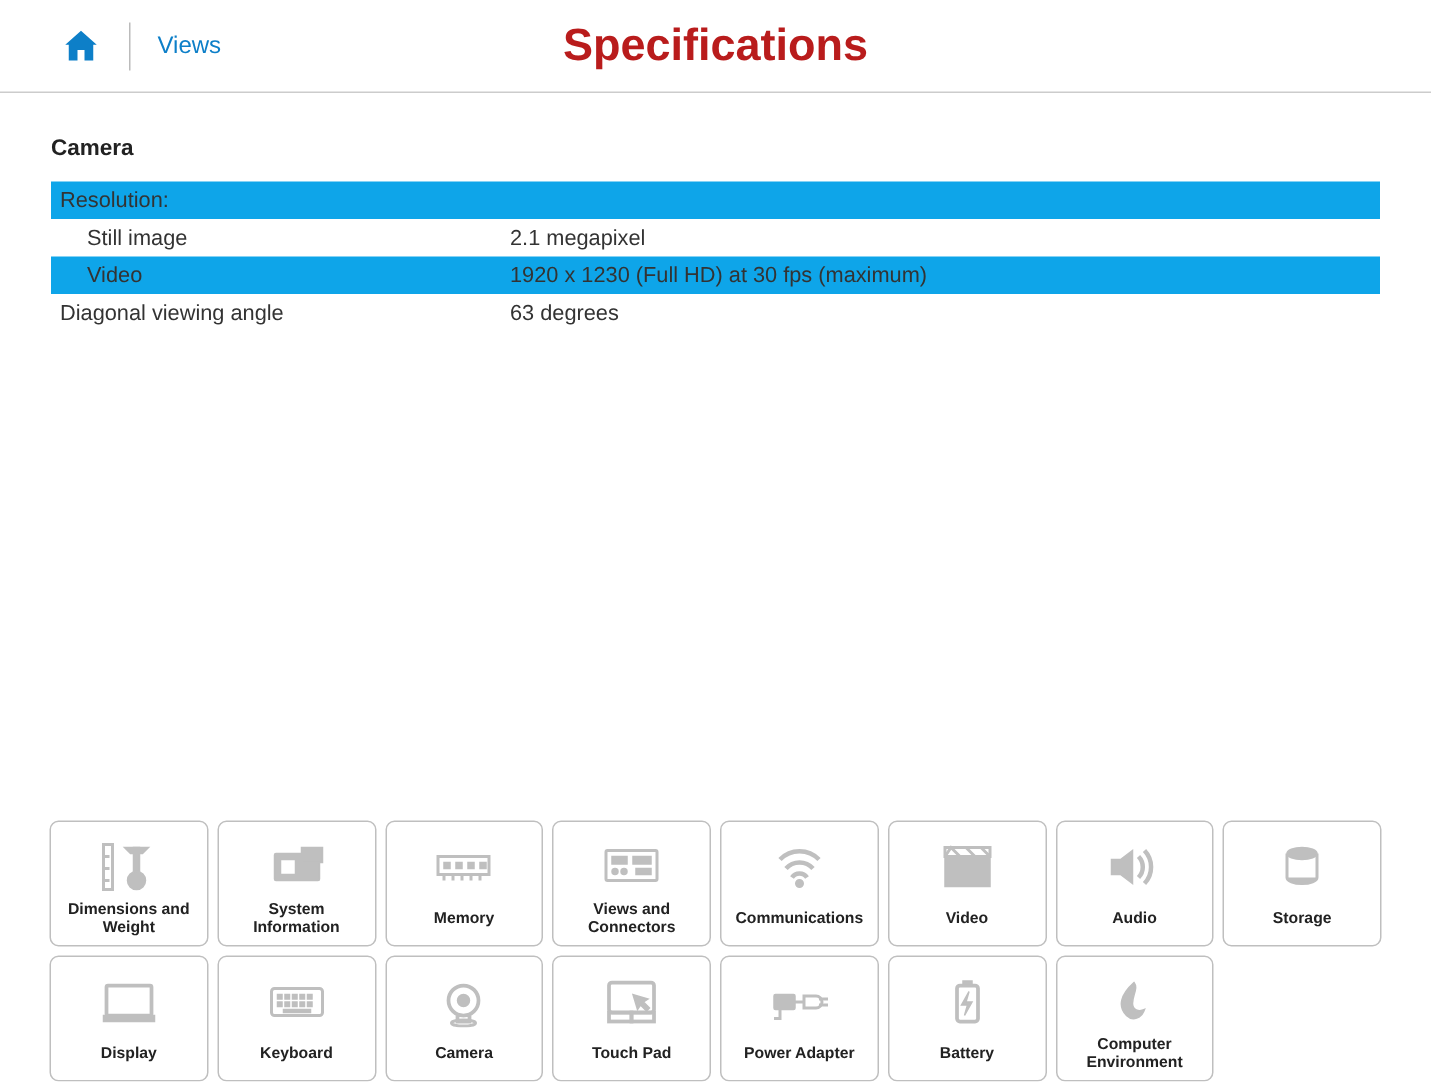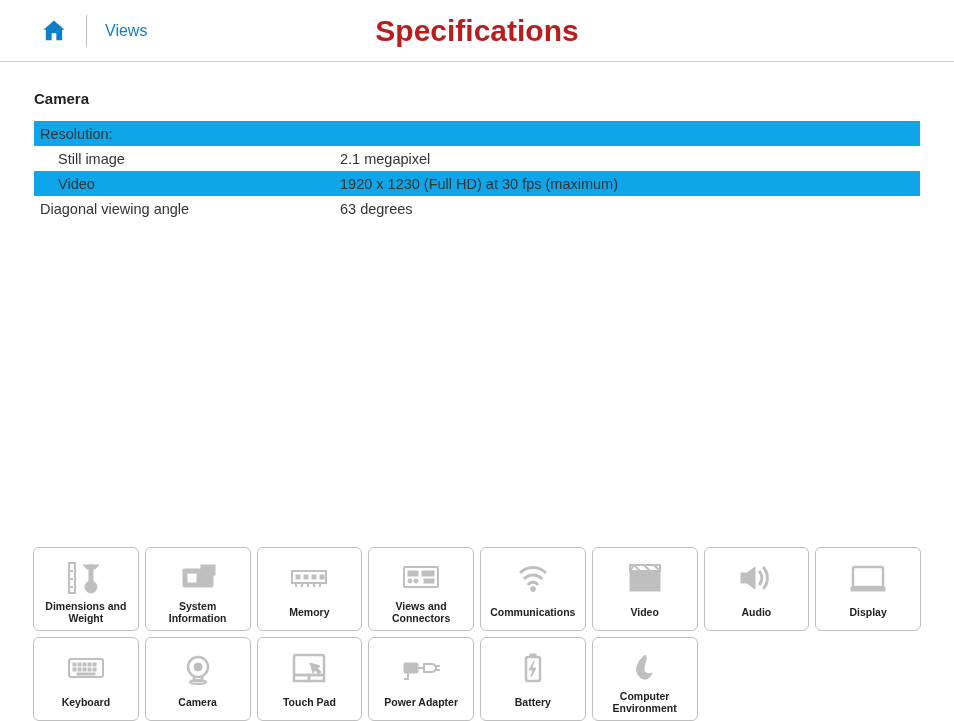--- a/index.html
+++ b/index.html
@@ -198,20 +198,28 @@
       <div class="icon-wrap">
         <svg viewBox="0 0 42 36">
           <use href="#ic-audio"></use>
         </svg>
       </div>
       <div class="nav-label">Audio</div>
     </div>
     <div class="nav-item">
       <div class="icon-wrap">
         <svg viewBox="0 0 42 36">
+          <use href="#ic-storage"></use>
+        </svg>
+      </div>
+      <div class="nav-label">Storage</div>
+    </div>
+    <div class="nav-item">
+      <div class="icon-wrap">
+        <svg viewBox="0 0 42 36">
           <use href="#ic-display"></use>
         </svg>
       </div>
       <div class="nav-label">Display</div>
     </div>
     <div class="nav-item">
       <div class="icon-wrap">
         <svg viewBox="0 0 42 36">
           <use href="#ic-keyboard"></use>
         </svg>

